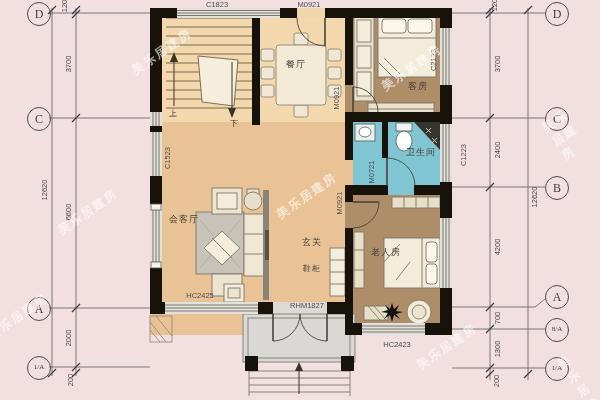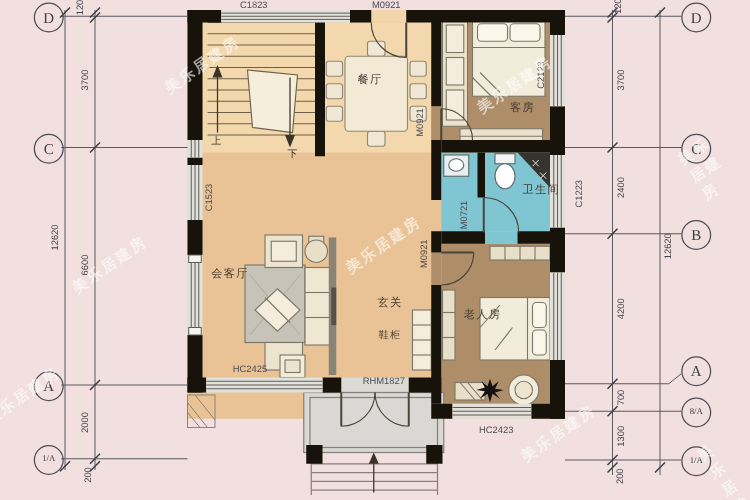--- a/index.html
+++ b/index.html
@@ -284,29 +284,29 @@
 <div class="axis axis-frac" style="left:27px;top:356px">1/A</div>
 <div class="axis" style="left:545px;top:2px">D</div>
 <div class="axis" style="left:545px;top:107px">C</div>
 <div class="axis" style="left:545px;top:176px">B</div>
 <div class="axis" style="left:545px;top:285px">A</div>
 <div class="axis axis-frac" style="left:545px;top:318px">8/A</div>
 <div class="axis axis-frac" style="left:545px;top:357px">1/A</div>
 
 <div class="lbl room" style="left:296px;top:64px">餐厅</div>
 <div class="lbl room" style="left:418px;top:86px">客房</div>
-<div class="lbl room" style="left:433px;top:152px">卫生间</div>
+<div class="lbl room" style="left:421px;top:152px">卫生间</div>
 <div class="lbl room" style="left:312px;top:242px">玄关</div>
 <div class="lbl room" style="left:184px;top:219px">会客厅</div>
 <div class="lbl room" style="left:386px;top:252px">老人房</div>
 <div class="lbl room" style="left:312px;top:268px;font-size:8px">鞋柜</div>
 <div class="lbl small-arrow" style="left:173px;top:113px">上</div>
 <div class="lbl small-arrow" style="left:234px;top:123px">下</div>
 
-<div class="lbl open" style="left:203px;top:4px">C1823</div>
+<div class="lbl open" style="left:217px;top:4px">C1823</div>
 <div class="lbl open" style="left:309px;top:4px">M0921</div>
 <div class="lbl open v" style="left:433px;top:60px">C2123</div>
 <div class="lbl open v" style="left:463px;top:155px">C1223</div>
 <div class="lbl open v" style="left:167px;top:158px">C1523</div>
 <div class="lbl open v" style="left:336px;top:98px">M0921</div>
 <div class="lbl open v" style="left:371px;top:172px">M0721</div>
 <div class="lbl open v" style="left:339px;top:203px">M0921</div>
 <div class="lbl open" style="left:200px;top:295px">HC2425</div>
 <div class="lbl open" style="left:307px;top:305px">RHM1827</div>
 <div class="lbl open" style="left:397px;top:344px">HC2423</div>

